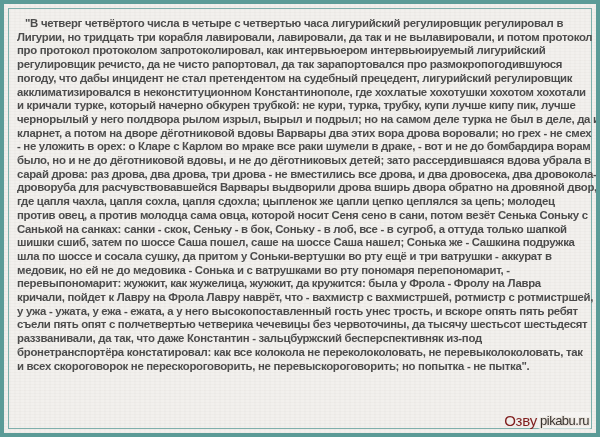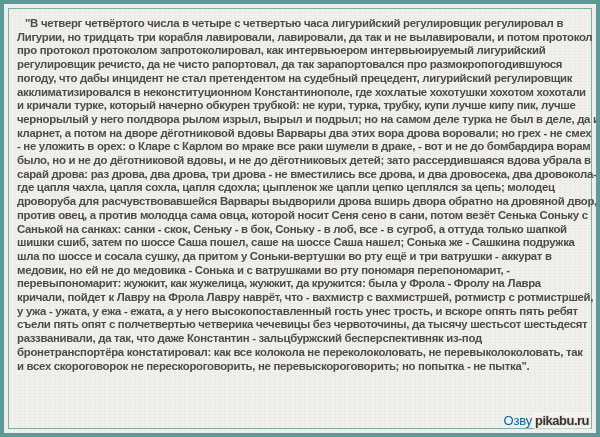--- a/index.html
+++ b/index.html
@@ -52,27 +52,27 @@
   }
   .watermark {
     position: absolute;
     right: 5px;
     bottom: 4px;
     display: flex;
     align-items: center;
     gap: 1px;
   }
   .wm-prefix {
-    color: #0369a1;
-    font-size: 13px;
+    color: #7f1d1d;
+    font-size: 15px;
     font-weight: normal;
     letter-spacing: -0.2px;
   }
   .wm-site {
-    font-weight: bold;
+    font-weight: normal;
     font-size: 13px;
     letter-spacing: -0.5px;
     color: #3a332e;
     background: rgba(250, 248, 245, 0.55);
     border-radius: 2px;
     padding: 1px 2px;
     text-shadow:
       -1px -1px 0 #e9e4de,
        1px -1px 0 #e9e4de,
       -1px  1px 0 #e9e4de,
@@ -91,22 +91,22 @@
       <div class="line">про  протокол  протоколом  запротоколировал,  как интервьюером  интервьюируемый  лигурийский</div>
       <div class="line">регулировщик  речисто,  да не чисто  рапортовал,  да так зарапортовался  про  размокропогодившуюся</div>
       <div class="line">погоду,  что  дабы  инцидент  не  стал  претендентом  на  судебный  прецедент,  лигурийский  регулировщик</div>
       <div class="line">акклиматизировался  в неконституционном  Константинополе,  где хохлатые  хохотушки  хохотом  хохотали</div>
       <div class="line">и кричали  турке,  который  начерно  обкурен  трубкой:  не кури,  турка,  трубку,  купи  лучше  кипу  пик,  лучше</div>
       <div class="line">чернорылый  у него  полдвора  рылом  изрыл,  вырыл  и подрыл;  но на самом  деле  турка  не был  в деле,  да и</div>
       <div class="line">кларнет,  а потом  на дворе  дёготниковой  вдовы  Варвары  два этих  вора  дрова  воровали;  но грех - не смех</div>
       <div class="line">- не уложить  в орех:  о Кларе  с Карлом  во мраке  все раки  шумели  в драке,  - вот и не до бомбардира  ворам</div>
       <div class="line">было,  но и не до дёготниковой  вдовы,  и не до дёготниковых  детей;  зато  рассердившаяся  вдова  убрала  в</div>
       <div class="line">сарай  дрова:  раз  дрова,  два  дрова,  три  дрова  - не вместились  все  дрова,  и два  дровосека,  два  дровокола-</div>
+      <div class="line">дроворуба  для  расчувствовавшейся  Варвары  выдворили  дрова  вширь  двора  обратно  на дровяной  двор,</div>
       <div class="line">где  цапля  чахла,  цапля  сохла,  цапля  сдохла;  цыпленок  же  цапли  цепко  цеплялся  за  цепь;  молодец</div>
-      <div class="line">дроворуба  для  расчувствовавшейся  Варвары  выдворили  дрова  вширь  двора  обратно  на дровяной  двор,</div>
       <div class="line">против  овец,  а против  молодца  сама  овца,  которой  носит  Сеня  сено  в сани,  потом  везёт  Сенька  Соньку  с</div>
       <div class="line">Санькой  на санках:  санки  - скок,  Сеньку  - в бок,  Соньку  - в лоб,  все - в сугроб,  а оттуда  только  шапкой</div>
       <div class="line">шишки  сшиб,  затем  по шоссе  Саша  пошел,  саше  на шоссе  Саша  нашел;  Сонька  же - Сашкина  подружка</div>
       <div class="line">шла  по шоссе  и сосала  сушку,  да притом  у Соньки-вертушки  во рту  ещё  и три  ватрушки  - аккурат  в</div>
       <div class="line">медовик,  но ей не до медовика  - Сонька  и с ватрушками  во рту  пономаря  перепономарит,  -</div>
       <div class="line">перевыпономарит:  жужжит,  как жужелица,  жужжит,  да кружится:  была  у Фрола  - Фролу  на Лавра</div>
       <div class="line">кричали,  пойдет  к Лавру  на Фрола  Лавру  наврёт,  что - вахмистр  с вахмистршей,  ротмистр  с ротмистршей,</div>
       <div class="line">у ужа  - ужата,  у ежа  - ежата,  а у него  высокопоставленный  гость  унес  трость,  и вскоре  опять  пять  ребят</div>
       <div class="line">съели  пять  опят  с полчетвертью  четверика  чечевицы  без  червоточины,  да тысячу  шестьсот  шестьдесят</div>
       <div class="line">раззванивали,  да так,  что  даже  Константин  - зальцбуржский  бесперспективняк  из-под</div>

